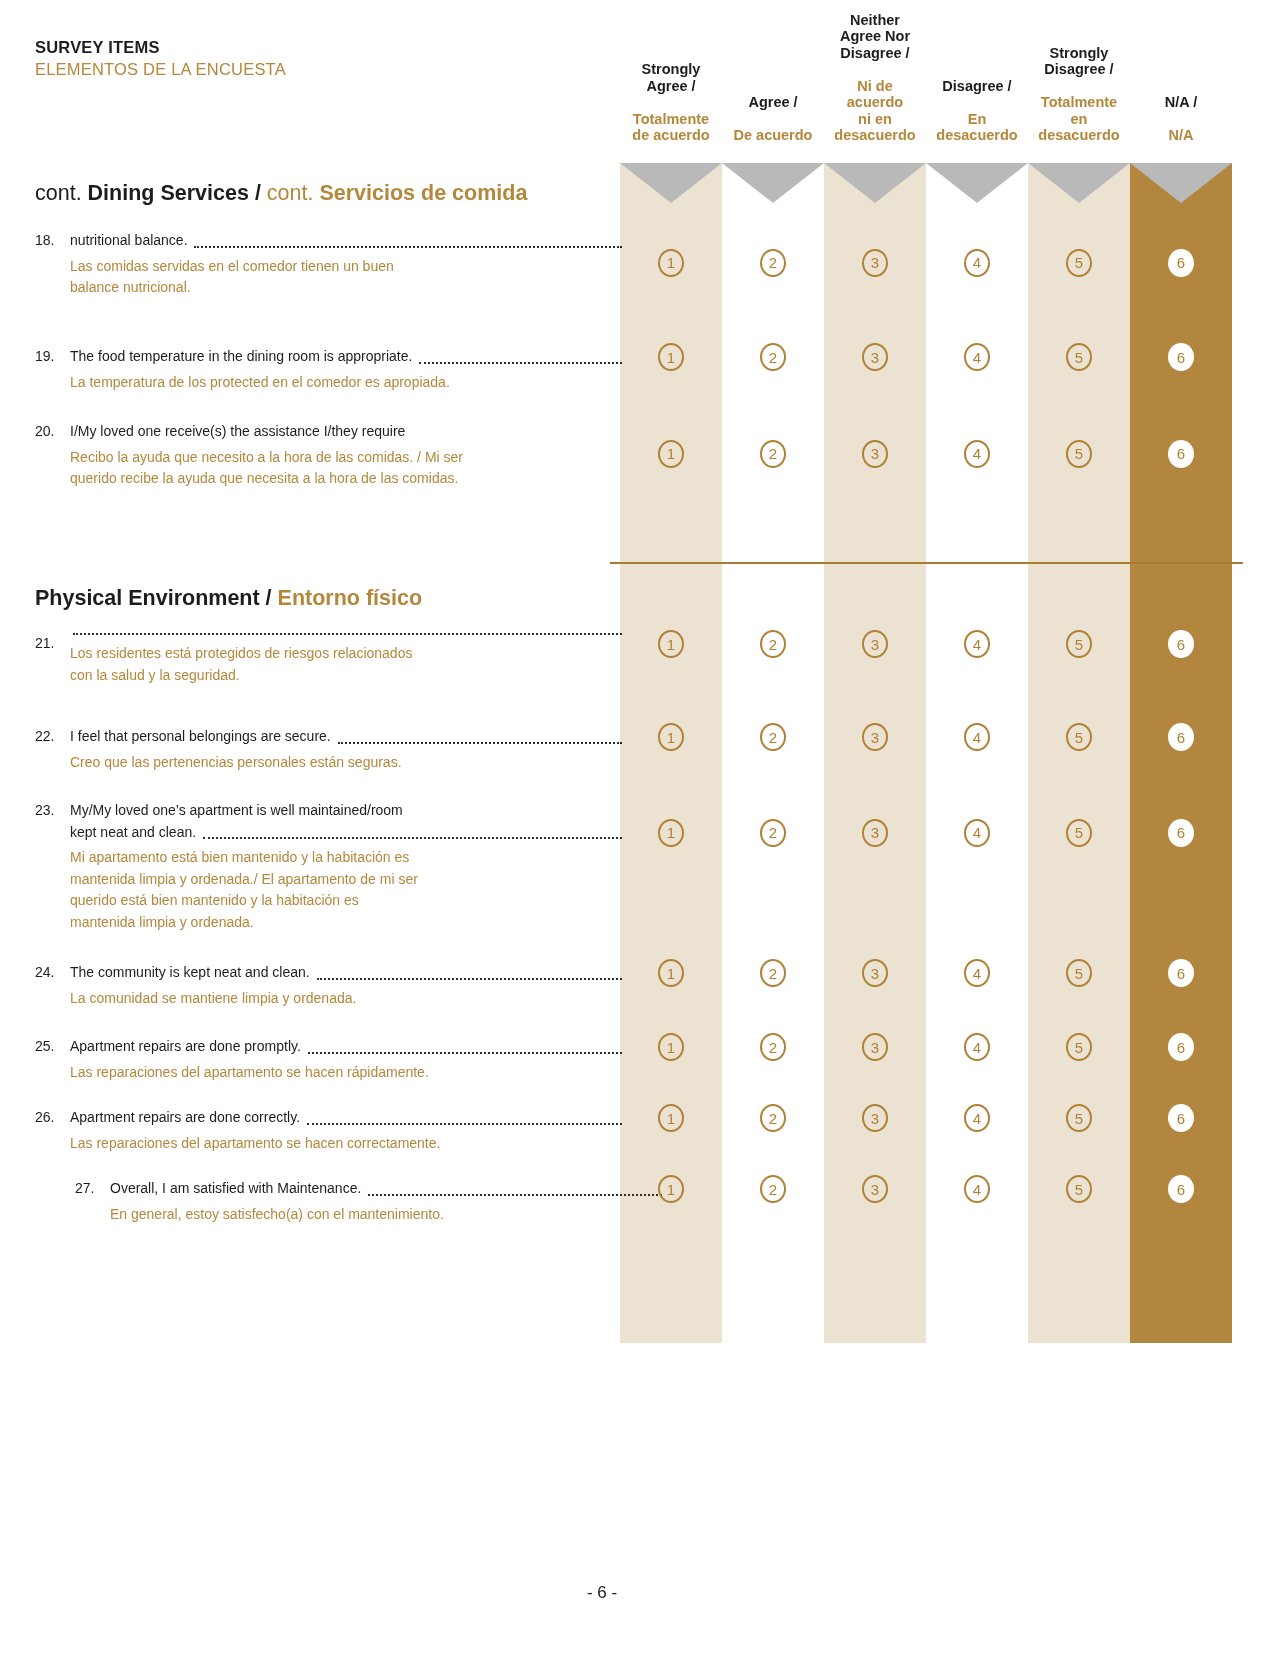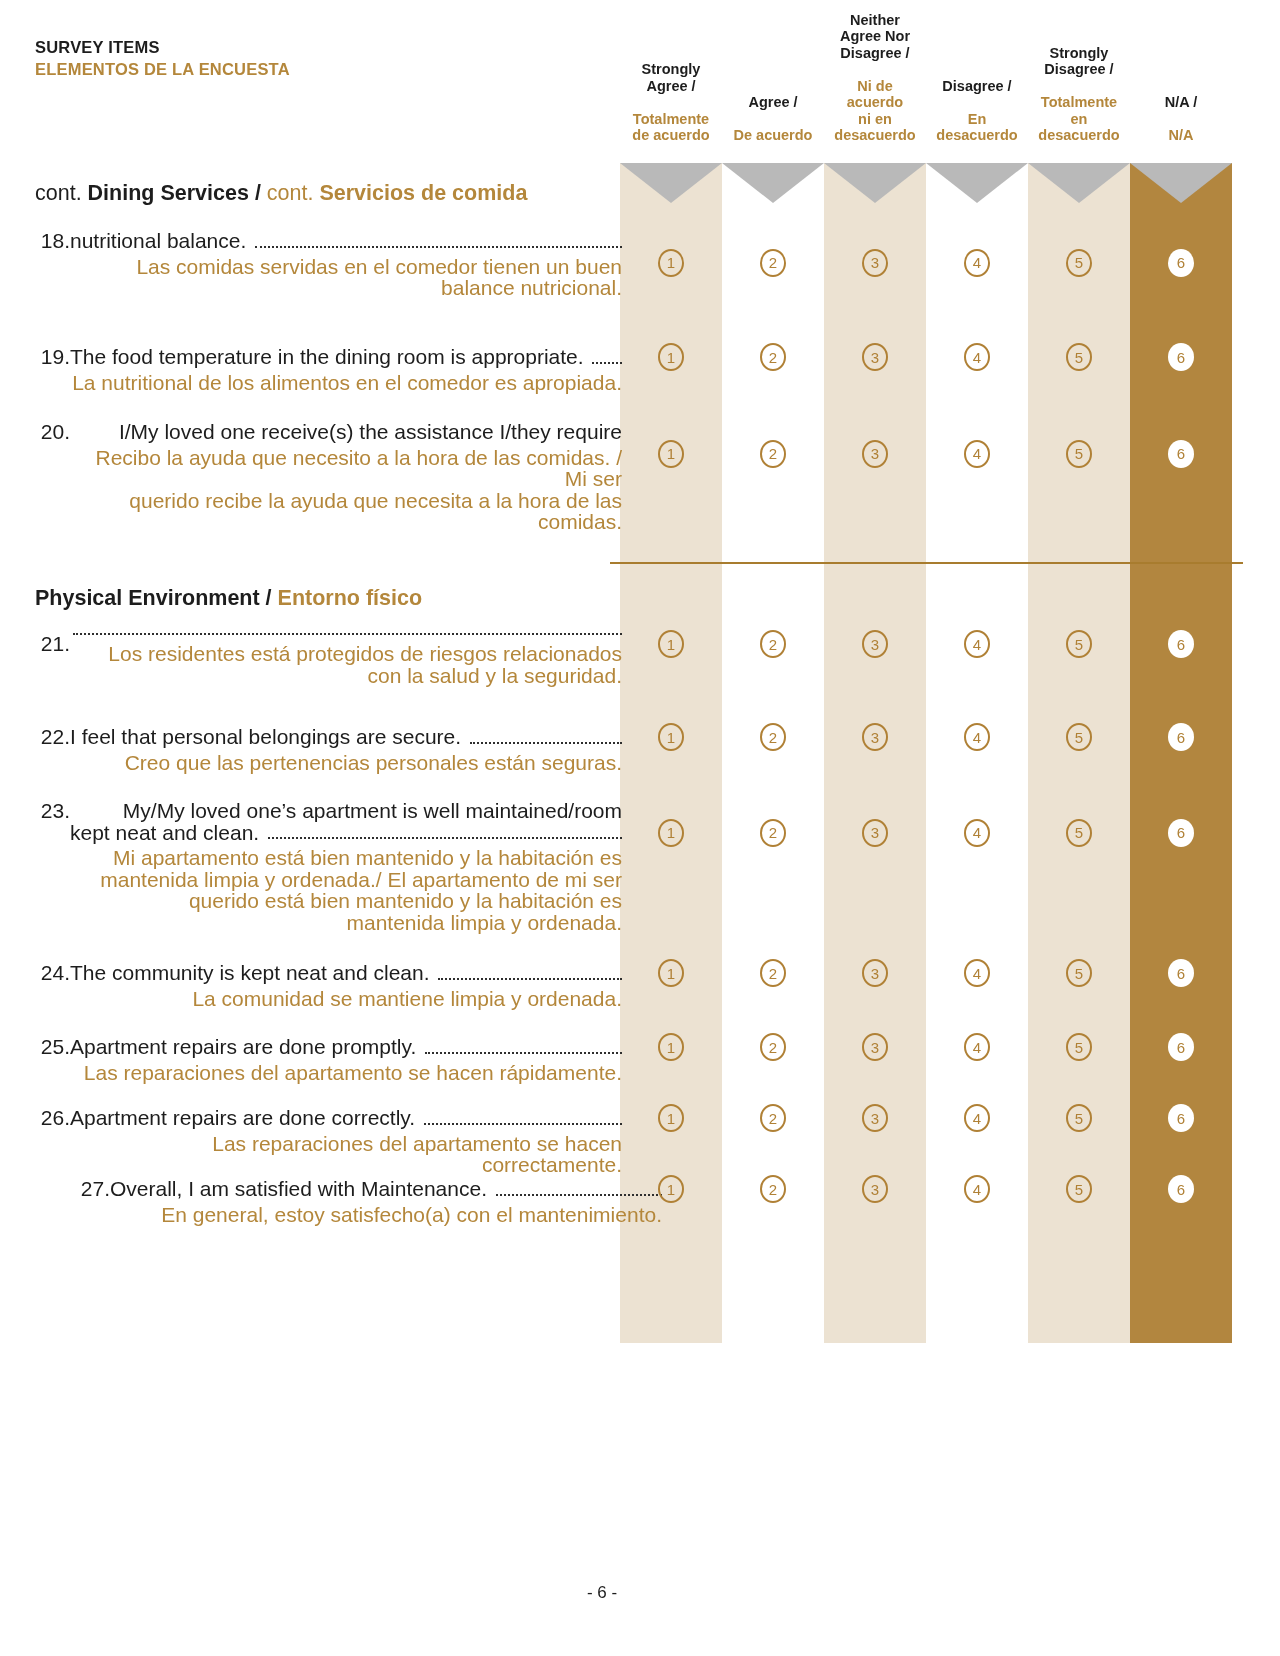--- a/index.html
+++ b/index.html
@@ -2,21 +2,21 @@
 <html><head>
 <meta charset="utf-8">
 <style>
   html,body{margin:0;padding:0;background:#ffffff;}
   .page{
     position:relative;width:1280px;height:1656px;background:#fff;
     font-family:"Liberation Sans", sans-serif;overflow:hidden;color:#1d1d1d;
   }
   
   .doc-title-en{position:absolute;left:35px;top:38px;font-size:16.5px;font-weight:bold;letter-spacing:.2px;}
-  .doc-title-es{position:absolute;left:35px;top:60px;font-size:16.5px;font-weight:bold;color:var(--gold-text,#b4873b);letter-spacing:.2px;}
+  .doc-title-es{position:absolute;left:35px;top:60px;font-size:16.5px;font-weight:normal;color:var(--gold-text,#b4873b);letter-spacing:.2px;}
 
   
   .band{position:absolute;top:163px;height:1180px;width:102px;}
   .band.beige{background:var(--beige,#ece2d2);}
   .band.gold{background:var(--gold-band,#b2863f);}
   .band.white{background:transparent;}
   .chev{position:absolute;top:163px;width:102px;height:40px;background:var(--chevron-gray,#b9b9b9);
         clip-path:polygon(0 0,100% 0,50% 100%);}
 
   
@@ -24,21 +24,21 @@
            font-size:14.5px;line-height:16.5px;font-weight:bold;white-space:pre-line;}
   .colhead .en{display:block;color:#1d1d1d;}
   .colhead .es{display:block;color:var(--gold-text,#b4873b);}
 
   
   .heading{position:absolute;left:35px;font-size:21.5px;line-height:26px;color:#1d1d1d;}
   .heading .bold{font-weight:bold;}
   .heading .gold{color:var(--gold-text,#b4873b);}
 
   
-  .item{position:absolute;left:35px;width:587px;font-size:21px;line-height:21.5px;text-align:right;}
+  .item{position:absolute;left:35px;width:587px;font-size:14px;line-height:21.5px;}
   .item .row{display:flex;}
   .item .num{width:35px;flex:none;}
   .item .body{flex:1;min-width:0;}
   .item .en{white-space:pre-line;}
   .item .enlast{display:flex;min-width:0;}
   .item .enlast .txt{white-space:pre;}
   .item .leader{flex:1;min-width:0;border-bottom:2px dotted #2e2e2e;margin:0 0 4px 3px;}
   .item .es{color:var(--gold-text,#b4873b);white-space:pre-line;margin-top:4px;}
 
   
@@ -140,21 +140,21 @@
       <span class="circle na" style="left: 1168px; top: 248.5px;">6</span>
   <div class="item" style="top: 346px;">
     <div class="row">
       <span class="num">19.</span>
       <div class="body">
 
         <div class="enlast">
           <span class="txt">The food temperature in the dining room is appropriate. </span>
           <span class="leader"></span>
         </div>
-        <div class="es">La nutritional de los alimentos en el comedor es apropiada.</div>
+        <div class="es">La temperatura de los protected en el comedor es apropiada.</div>
       </div>
     </div>
   </div>
 <span class="circle" style="left: 658px; top: 343px;">1</span>
       <span class="circle" style="left: 760px; top: 343px;">2</span>
       <span class="circle" style="left: 862px; top: 343px;">3</span>
       <span class="circle" style="left: 964px; top: 343px;">4</span>
       <span class="circle" style="left: 1066px; top: 343px;">5</span>
       <span class="circle na" style="left: 1168px; top: 343px;">6</span>
   <div class="item" style="top: 421px;">

